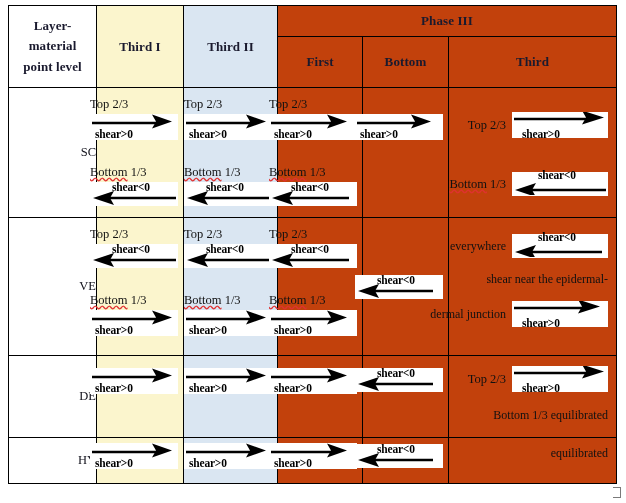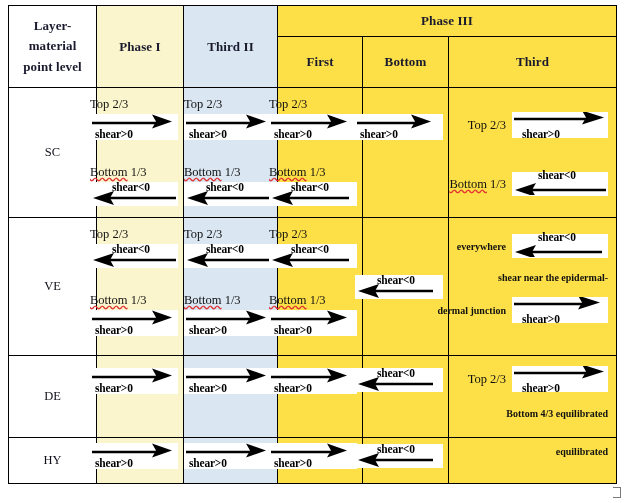--- a/index.html
+++ b/index.html
@@ -35,38 +35,38 @@
     border: 1px solid #000;
     vertical-align: middle;
     padding: 0;
     position: relative;
   }
 
   
   .c-plain   { background: #ffffff; }
   .c-phase1  { background: #fbf5cd; }
   .c-phase2  { background: #dae6f2; }
-  .c-phase3  { background: #fde047; }
+  .c-phase3  { background: #c2410c; }
 
   
   .hdr {
     text-align: center;
     font-weight: bold;
     font-size: 13px;
     color: #1a1a2e;
     letter-spacing: .1px;
   }
   .hdr-corner {
     line-height: 1.55;
     font-size: 13px;
   }
 
   
   .rowlab {
-    text-align: center;
+    text-align: right;
     font-size: 12.5px;
     color: #10101a;
   }
 
   
   .cellbody {
     box-sizing: border-box;
     width: 100%;
     height: 100%;
     padding: 6px 5px 5px 5px;
@@ -129,24 +129,23 @@
   
   .inline-row {
     display: flex;
     align-items: center;
     gap: 6px;
     white-space: nowrap;
   }
   .inline-row .sublabel { margin-bottom: 0; }
 
   .plaintext {
-    font-size: 10px;
+    font-size: 12px;
     color: #111;
     white-space: nowrap;
-    font-weight: bold;
   }
   .textline { margin-bottom: 14px; }
 
   
   #corner-marker {
     position: absolute;
     right: 5px;
     bottom: 5px;
     width: 7px;
     height: 9px;
@@ -169,21 +168,21 @@
     <col style="width:168px">
   </colgroup>
 
   <thead>
     <tr>
       <th class="c-plain hdr hdr-corner" rowspan="2">
         <div>Layer-</div>
         <div>material</div>
         <div>point level</div>
       </th>
-      <th class="c-phase1 hdr" rowspan="2">Phase I</th>
+      <th class="c-phase1 hdr" rowspan="2">Third I</th>
       <th class="c-phase2 hdr" rowspan="2">Third II</th>
       <th class="c-phase3 hdr" colspan="3" style="height:30px">Phase III</th>
     </tr>
     <tr>
       <th class="c-phase3 hdr" style="height:50px">First</th>
       <th class="c-phase3 hdr">Bottom</th>
       <th class="c-phase3 hdr">Third</th>
     </tr>
   </thead>
 
@@ -478,21 +477,21 @@
           <div class="inline-row" style="margin-bottom:16px">
             <span class="sublabel">Top 2/3</span>
             <span class="arrowbox w-right-wide">
               <svg width="96" height="18" viewBox="0 0 96 18">
                     <path d="M2 7 H76" stroke="#000" stroke-width="2.6" fill="none"></path>
                     <path d="M92 5.5 L70 -1.5 L74 5.5 L70 12.5 Z" fill="#000"></path>
                   </svg>
               <span class="shearlab" style="left:10px;bottom:-2px">shear&gt;0</span>
             </span>
           </div>
-          <div class="plaintext">Bottom 4/3 equilibrated</div>
+          <div class="plaintext">Bottom 1/3 equilibrated</div>
         </div>
       </td>
     </tr>
 
     <tr style="height:46px">
       <td class="c-plain rowlab">HY</td>
 
       <td class="c-phase1">
         <div class="cellbody" style="justify-content:flex-start;padding-top:5px">
           <div class="arrowbox w-right">

